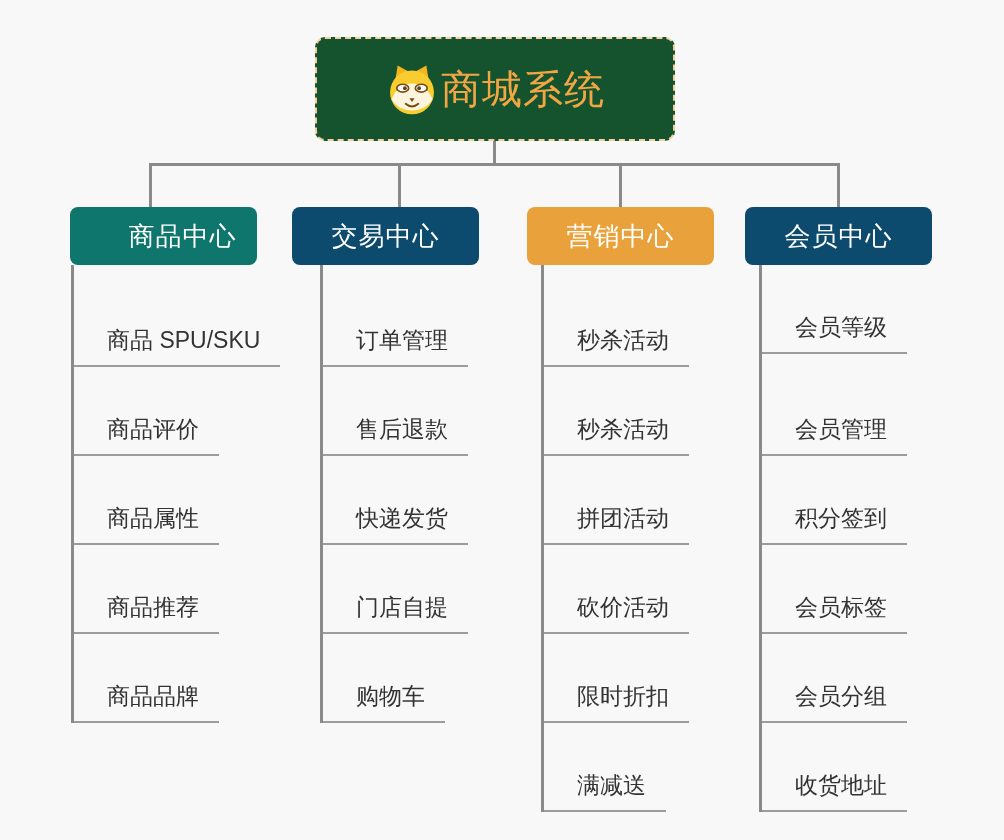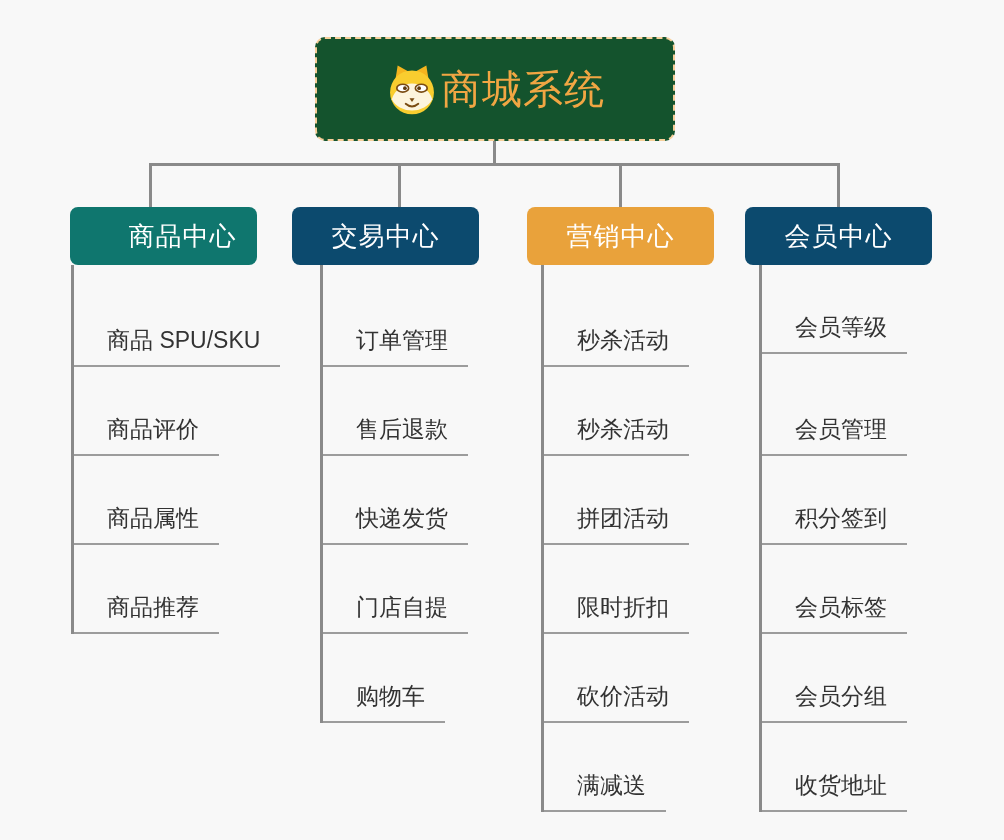--- a/index.html
+++ b/index.html
@@ -85,20 +85,23 @@
         </div>
         <div class="leaf-row">
           <div class="leaf">商品评价</div>
         </div>
         <div class="leaf-row">
           <div class="leaf">商品属性</div>
         </div>
         <div class="leaf-row">
           <div class="leaf">商品推荐</div>
         </div>
+        <div class="leaf-row">
+          <div class="leaf">商品品牌</div>
+        </div>
       </div>
       <div class="line drop-line" style="left: 398px;"></div>
       <div class="branch-node" style="left: 292px; background: #0c4a6e;">
         <span class="branch-label">交易中心</span>
       </div>
       <div class="column" style="left: 320px;">
         <div class="leaf-row first">
           <div class="leaf">订单管理</div>
         </div>
         <div class="leaf-row">
@@ -122,24 +125,24 @@
         <div class="leaf-row first">
           <div class="leaf">秒杀活动</div>
         </div>
         <div class="leaf-row">
           <div class="leaf">秒杀活动</div>
         </div>
         <div class="leaf-row">
           <div class="leaf">拼团活动</div>
         </div>
         <div class="leaf-row">
-          <div class="leaf">限时折扣</div>
+          <div class="leaf">砍价活动</div>
         </div>
         <div class="leaf-row">
-          <div class="leaf">砍价活动</div>
+          <div class="leaf">限时折扣</div>
         </div>
         <div class="leaf-row">
           <div class="leaf">满减送</div>
         </div>
       </div>
       <div class="line drop-line" style="left: 837px;"></div>
       <div class="branch-node" style="left: 745px; background: #0c4a6e;">
         <span class="branch-label">会员中心</span>
       </div>
       <div class="column" style="left: 759px;">

